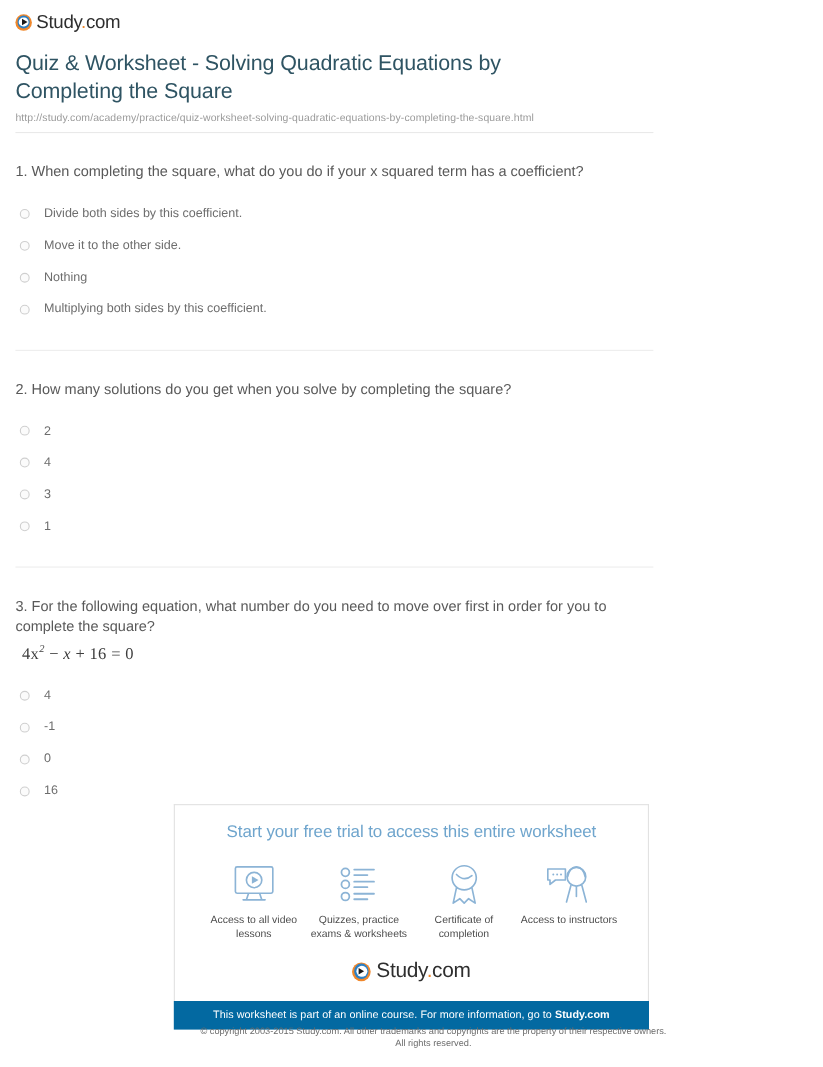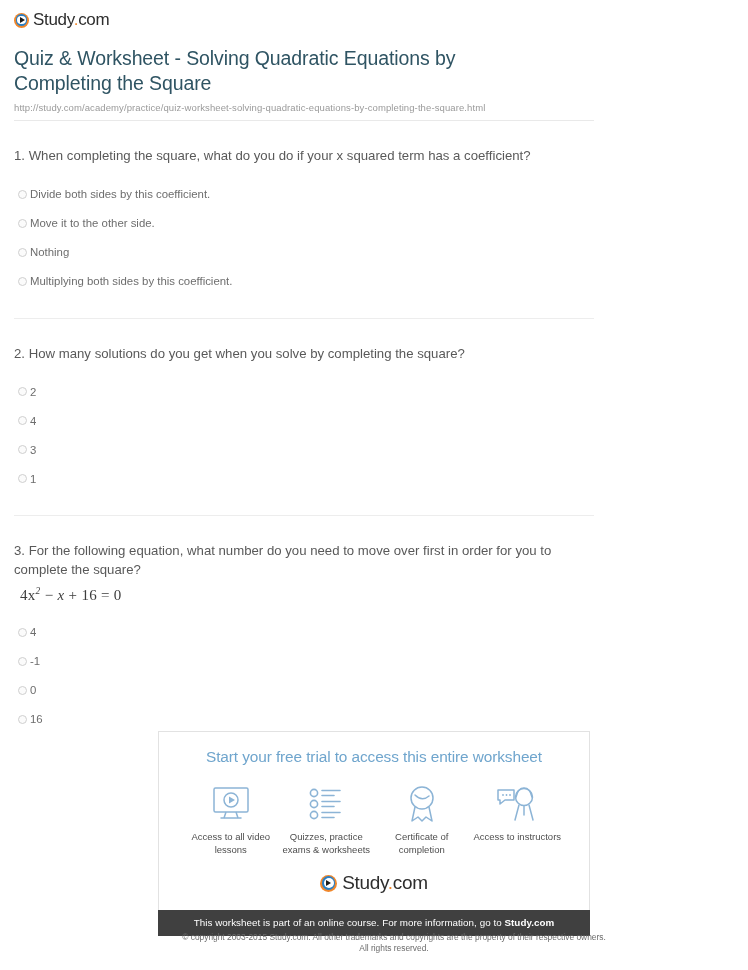--- a/index.html
+++ b/index.html
@@ -133,21 +133,21 @@
     font-style: italic;
   }
   .options {
     list-style: none;
     margin: 14px 0 0 0;
     padding: 0;
   }
   .option {
     display: flex;
     align-items: center;
-    gap: 3px;
+    gap: 13px;
     height: 29px;
     padding-left: 4px;
   }
   .radio {
     width: 9px;
     height: 9px;
     border-radius: 50%;
     border: 1px solid #cfcfcf;
     background: #fbfbfb;
     flex: 0 0 auto;
@@ -227,21 +227,21 @@
     height: 17px;
   }
   .promo-logo .logo-mark .ring-b { left: 1.8px; top: 1.8px; width: 13.4px; height: 13.4px; }
   .promo-logo .logo-mark .ring-w { left: 3.5px; top: 3.5px; width: 10px; height: 10px; }
   .promo-logo .logo-mark .tri { left: 6.3px; top: 5px; border-left-width: 5.6px; border-top-width: 3.7px; border-bottom-width: 3.7px; }
   .promo-logo .logo-text { font-size: 19px; }
 
   .promo-bar {
     width: 432px;
     margin: 0 auto;
-    background: #404040;
+    background: #0369a1;
     color: #ffffff;
     text-align: center;
     font-size: 9.8px;
     padding: 7px 0 8px 0;
     box-sizing: border-box;
     letter-spacing: 0.05px;
   }
   .promo-bar b { font-weight: bold; }
 
   .copyright {

